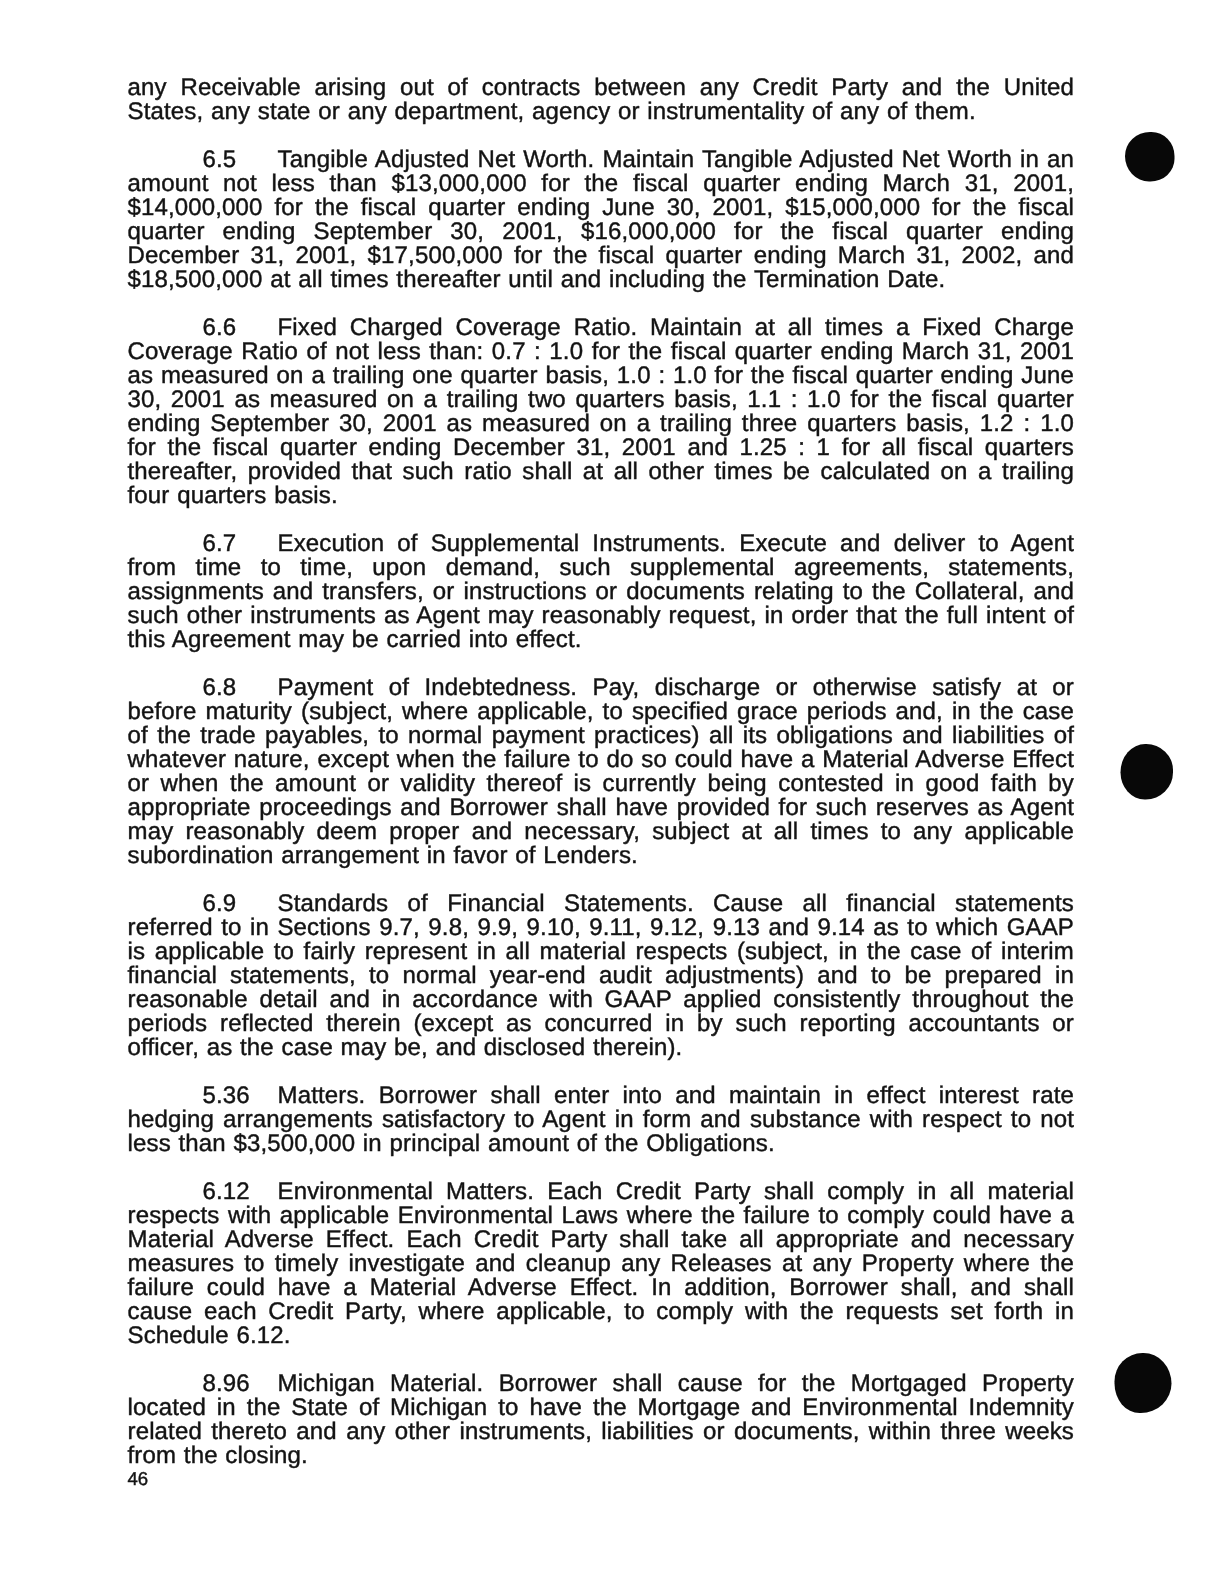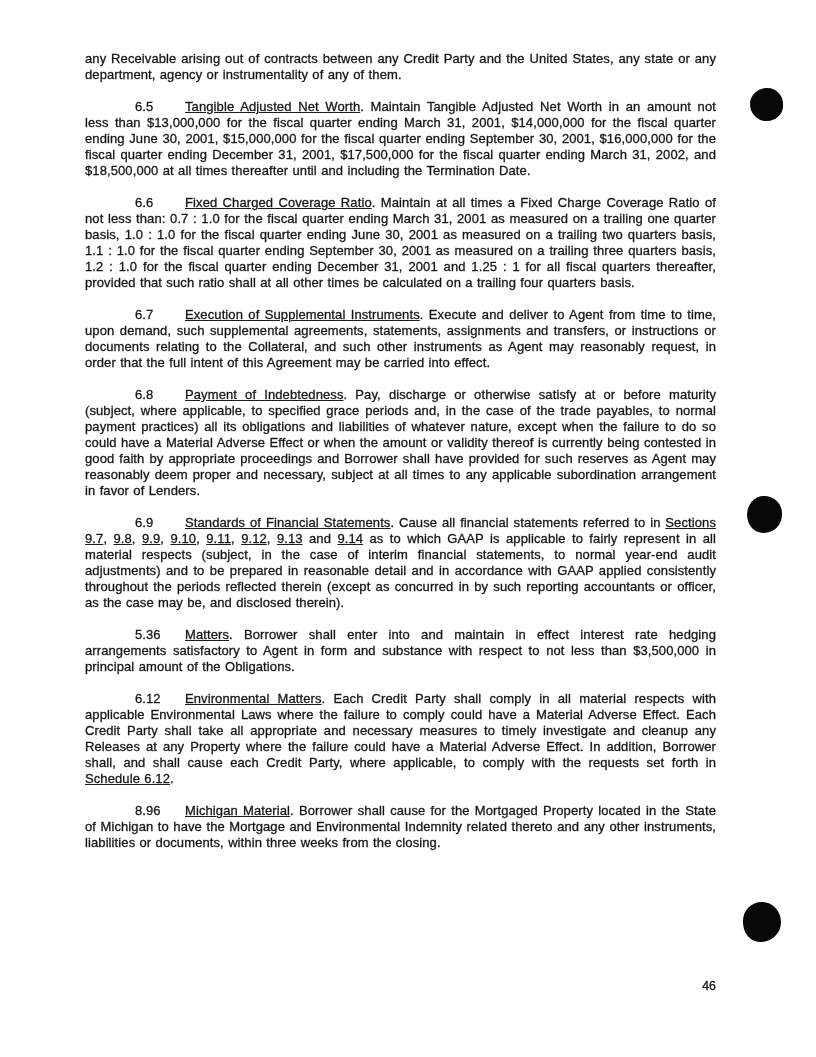--- a/index.html
+++ b/index.html
@@ -17,50 +17,48 @@
     overflow: hidden;
   }
   .content {
     position: absolute;
     left: 85px;
     top: 51px;
     width: 631px;
   }
   p.para {
     margin: 0;
-    font-size: 13px;
+    font-size: 16px;
     line-height: 16px;
     text-align: justify;
     letter-spacing: 0.1px;
     word-spacing: 0.6px;
     -webkit-text-stroke: 0.3px #1c1c1c;
   }
   p.para + p.para {
     margin-top: 16px;
   }
   p.section {
     text-indent: 50px;
   }
   .secnum {
     display: inline-block;
     min-width: 50px;
     text-indent: 0;
   }
   .heading {
-    text-decoration: underline;
   }
   .u {
-    text-decoration: underline;
   }
   .page-number {
     position: absolute;
     top: 979px;
     left: 85px;
     width: 631px;
-    text-align: right;
+    text-align: left;
     font-size: 12.4px;
     -webkit-text-stroke: 0.3px #1c1c1c;
     color: #121212;
   }
   .hole-mark {
     position: absolute;
     background: #080808;
   }
   .hole-mark.top {
     left: 750px; top: 88px; width: 33px; height: 33px;

